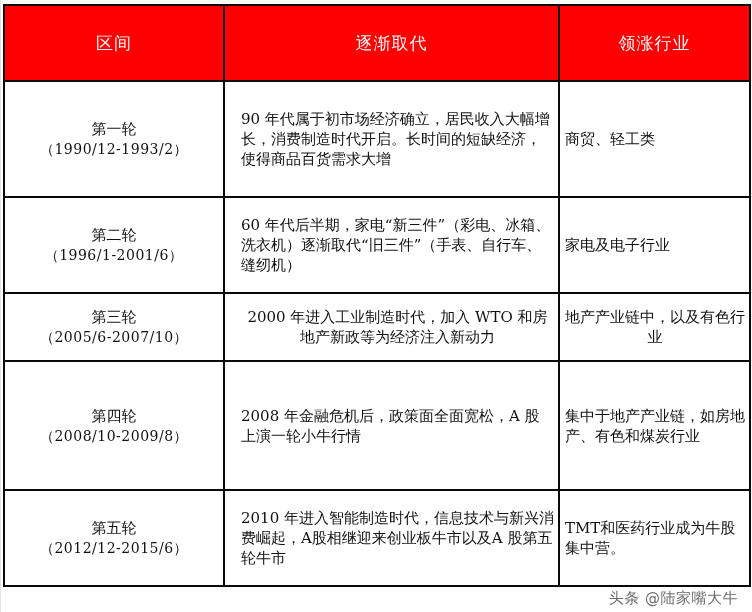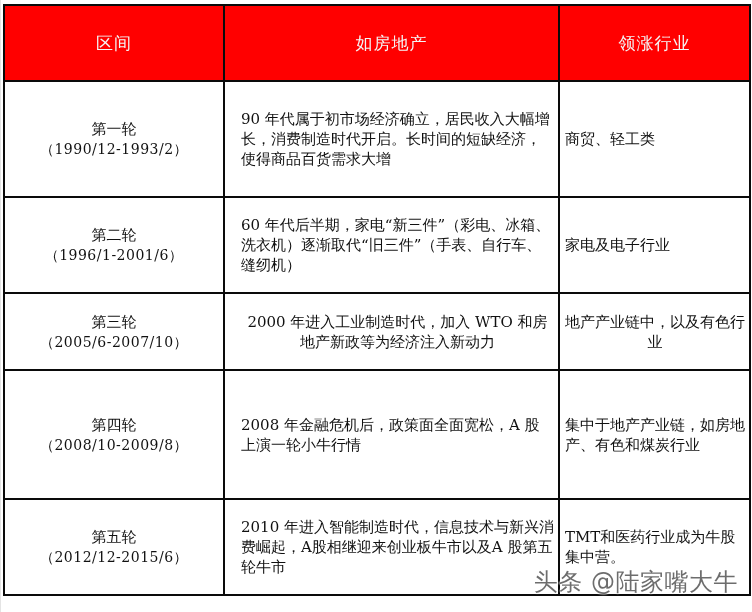--- a/index.html
+++ b/index.html
@@ -67,49 +67,49 @@
       font-size: 15px;
       line-height: 20px;
       padding: 0 4px 0 5px;
       font-weight: bold;
       font-family: "DejaVu Sans", "Liberation Sans", sans-serif;
     }
     td.background { font-weight: normal; font-family: "DejaVu Serif", "Liberation Serif", serif; padding-left: 16px; }
     td.industry { font-weight: normal; font-family: "DejaVu Serif", "Liberation Serif", serif; }
     tr.r1 td { height: 116px; }
     tr.r2 td { height: 96px; }
-    tr.r3 td { height: 77px; text-align: center; }
+    tr.r3 td { height: 68px; text-align: center; }
     tr.r4 td { height: 129px; }
     tr.r5 td { height: 96px; }
     .watermark {
       position: absolute;
       right: 14px;
-      bottom: 14px;
+      bottom: 4px;
       font-family: "DejaVu Sans", "Liberation Sans", sans-serif;
-      font-size: 24px;
+      font-size: 15px;
       color: rgba(60, 60, 60, 0.75);
       text-shadow: 0 0 2px #ffffff, 0 0 2px #ffffff;
       letter-spacing: 0.5px;
     }
   </style>
 </head>
 <body>
 
 <div class="sheet-grid"></div>
 
 <table class="cycles">
   <colgroup>
     <col class="c1">
       <col class="c2">
       <col class="c3">
   </colgroup>
   <thead>
     <tr>
       <th>区间</th>
-      <th>如房地产</th>
+      <th>逐渐取代</th>
       <th>领涨行业</th>
     </tr>
   </thead>
   <tbody>
     <tr class="r1">
       <td class="period">
         <span class="name">第一轮</span>
         <span class="range">（1990/12-1993/2）</span>
       </td>
       <td class="background">90 年代属于初市场经济确立，居民收入大幅增长，消费制造时代开启。长时间的短缺经济，使得商品百货需求大增</td>

